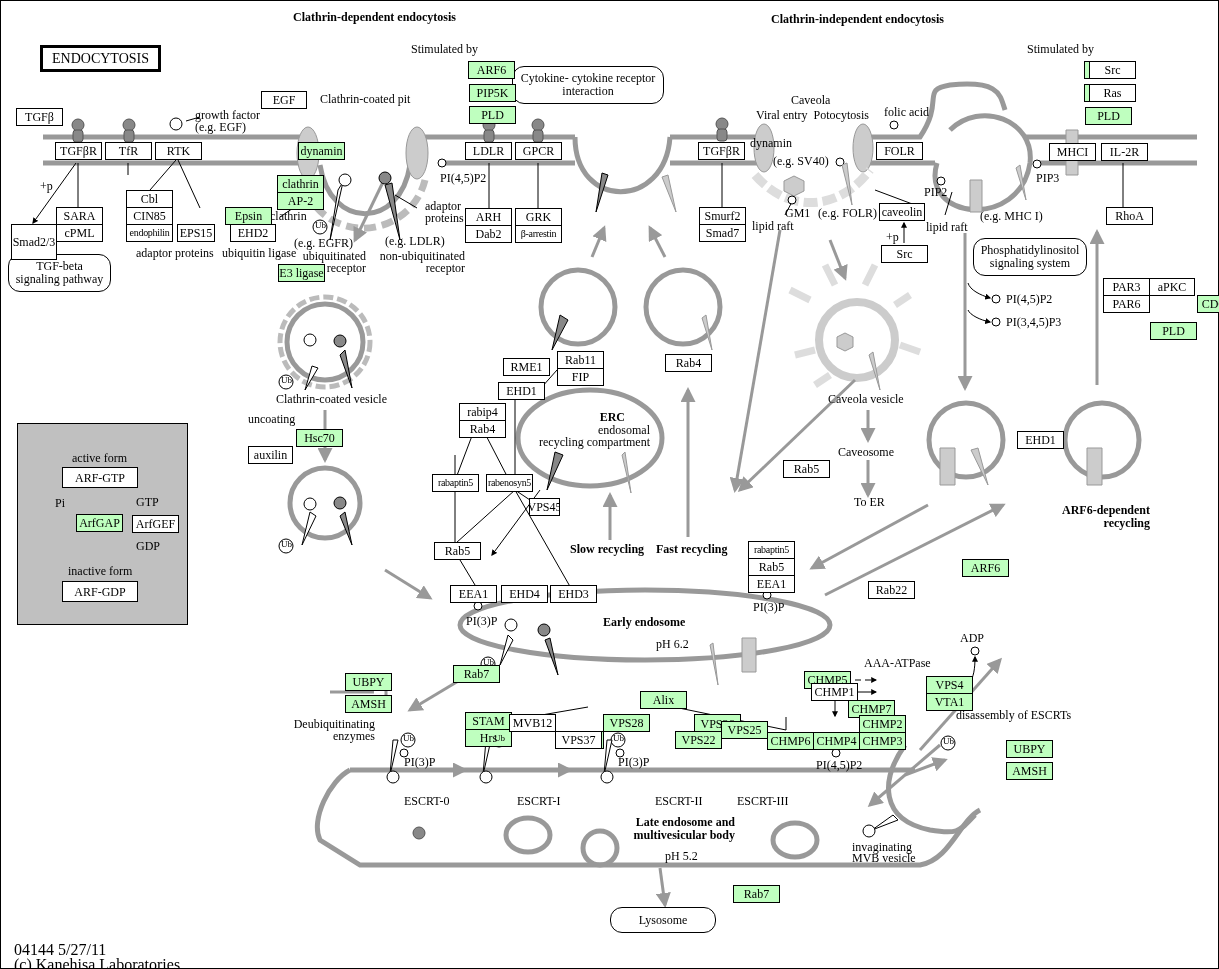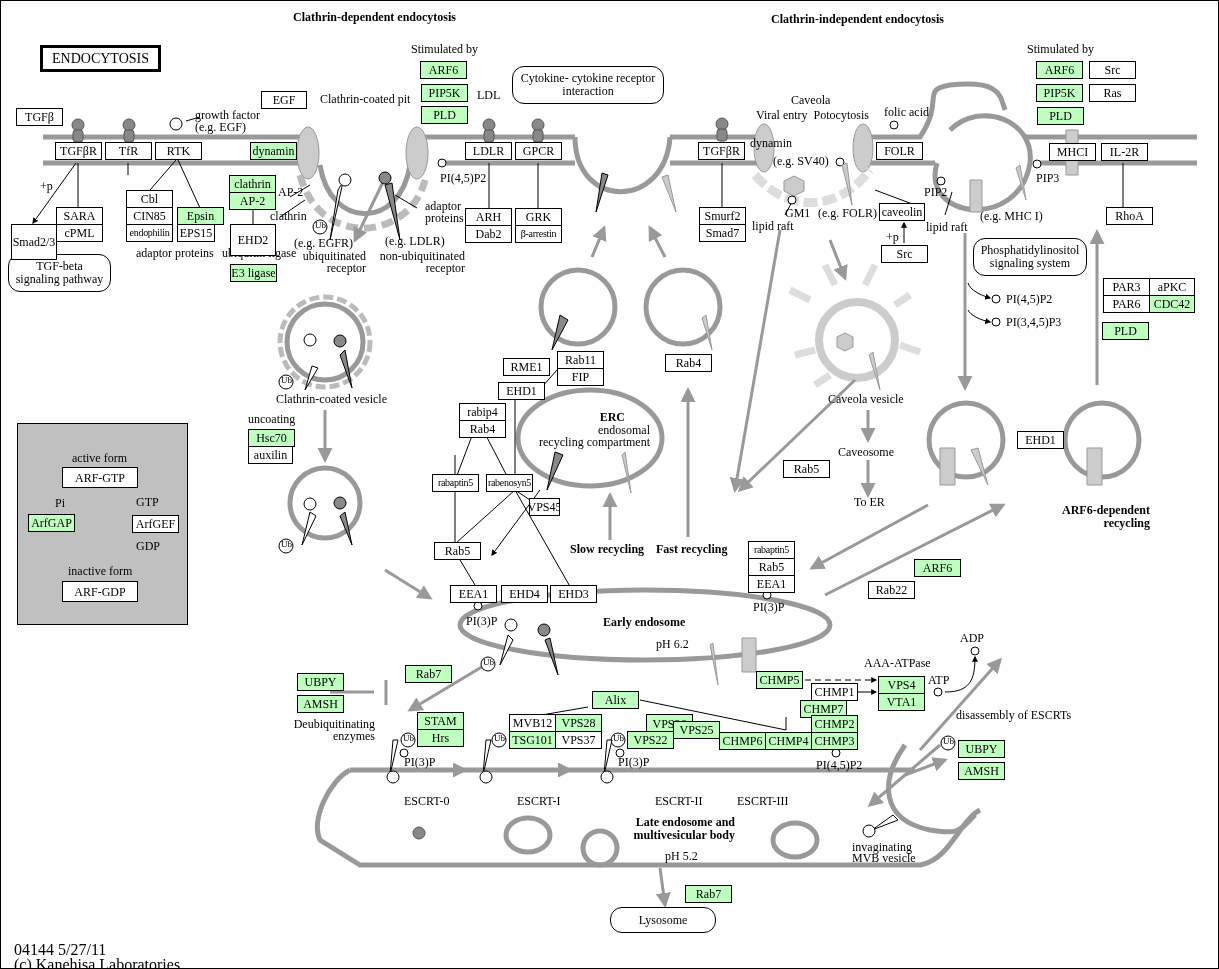--- a/index.html
+++ b/index.html
@@ -3,21 +3,21 @@
 <meta charset="utf-8">
 <style>
   html, body { margin: 0; padding: 0; background: #ffffff; }
   body { width: 1219px; height: 969px; position: relative; overflow: hidden;
          font-family: "Liberation Serif", "DejaVu Serif", serif; color: #000; }
   #frame { position: absolute; left: 0; top: 0; width: 1217px; height: 967px; border: 1px solid #000; }
   svg#dia { position: absolute; left: 0; top: 0; }
   .box { position: absolute; box-sizing: border-box; border: 1px solid #000; background: #fff;
          font-size: 12px; line-height: 1; display: flex; align-items: center; justify-content: center;
          white-space: nowrap; overflow: hidden; cursor: pointer; }
-  .box.g { background: #bfffbf; }
+  .box.g { background: #bfffbf; margin-left: 48px; }
   .box.sm { font-size: 10px; letter-spacing: -0.3px; }
   .lbl { position: absolute; font-size: 12px; line-height: 1.05; white-space: nowrap; }
   .lbl.c { text-align: right; }
   .lbl.b { font-weight: bold; }
   .rnd { position: absolute; box-sizing: border-box; border: 1px solid #000; border-radius: 12px;
          background: #fff; font-size: 12px; line-height: 1.05; text-align: center;
          display: flex; align-items: center; justify-content: center; cursor: pointer; }
   .titlebox { position: absolute; left: 40px; top: 45px; width: 121px; height: 27px; box-sizing: border-box;
               border: 3px solid #000; font-size: 14px; display: flex; align-items: center; justify-content: center; }
   .inset { position: absolute; left: 17px; top: 423px; width: 171px; height: 202px; background: #c0c0c0;
@@ -353,21 +353,21 @@
 <div class="box" style="left:11px;top:224px;width:46px;height:36px">Smad2/3</div>
 <div class="box" style="left:56px;top:207px;width:47px;height:18px">SARA</div>
 <div class="box" style="left:56px;top:224px;width:47px;height:18px">cPML</div>
 <div class="box" style="left:126px;top:190px;width:47px;height:18px">Cbl</div>
 <div class="box" style="left:126px;top:207px;width:47px;height:18px">CIN85</div>
 <div class="box sm" style="left:126px;top:224px;width:47px;height:18px">endophilin</div>
 <div class="box g" style="left:177px;top:207px;width:47px;height:18px">Epsin</div>
 <div class="box" style="left:177px;top:224px;width:38px;height:18px">EPS15</div>
 <div class="box g" style="left:229px;top:175px;width:47px;height:18px">clathrin</div>
 <div class="box g" style="left:229px;top:192px;width:47px;height:18px">AP-2</div>
-<div class="box" style="left:230px;top:224px;width:46px;height:32px">EHD2</div>
+<div class="box" style="left:230px;top:224px;width:46px;height:18px">EHD2</div>
 <div class="box g" style="left:230px;top:264px;width:47px;height:18px">E3 ligase</div>
 <div class="box g" style="left:420px;top:61px;width:47px;height:18px">ARF6</div>
 <div class="box g" style="left:421px;top:84px;width:47px;height:18px">PIP5K</div>
 <div class="box g" style="left:421px;top:106px;width:47px;height:18px">PLD</div>
 <div class="box" style="left:465px;top:142px;width:47px;height:18px">LDLR</div>
 <div class="box" style="left:515px;top:142px;width:47px;height:18px">GPCR</div>
 <div class="box" style="left:465px;top:208px;width:47px;height:18px">ARH</div>
 <div class="box" style="left:465px;top:225px;width:47px;height:18px">Dab2</div>
 <div class="box" style="left:515px;top:208px;width:47px;height:18px">GRK</div>
 <div class="box sm" style="left:515px;top:225px;width:47px;height:18px">β-arrestin</div>

